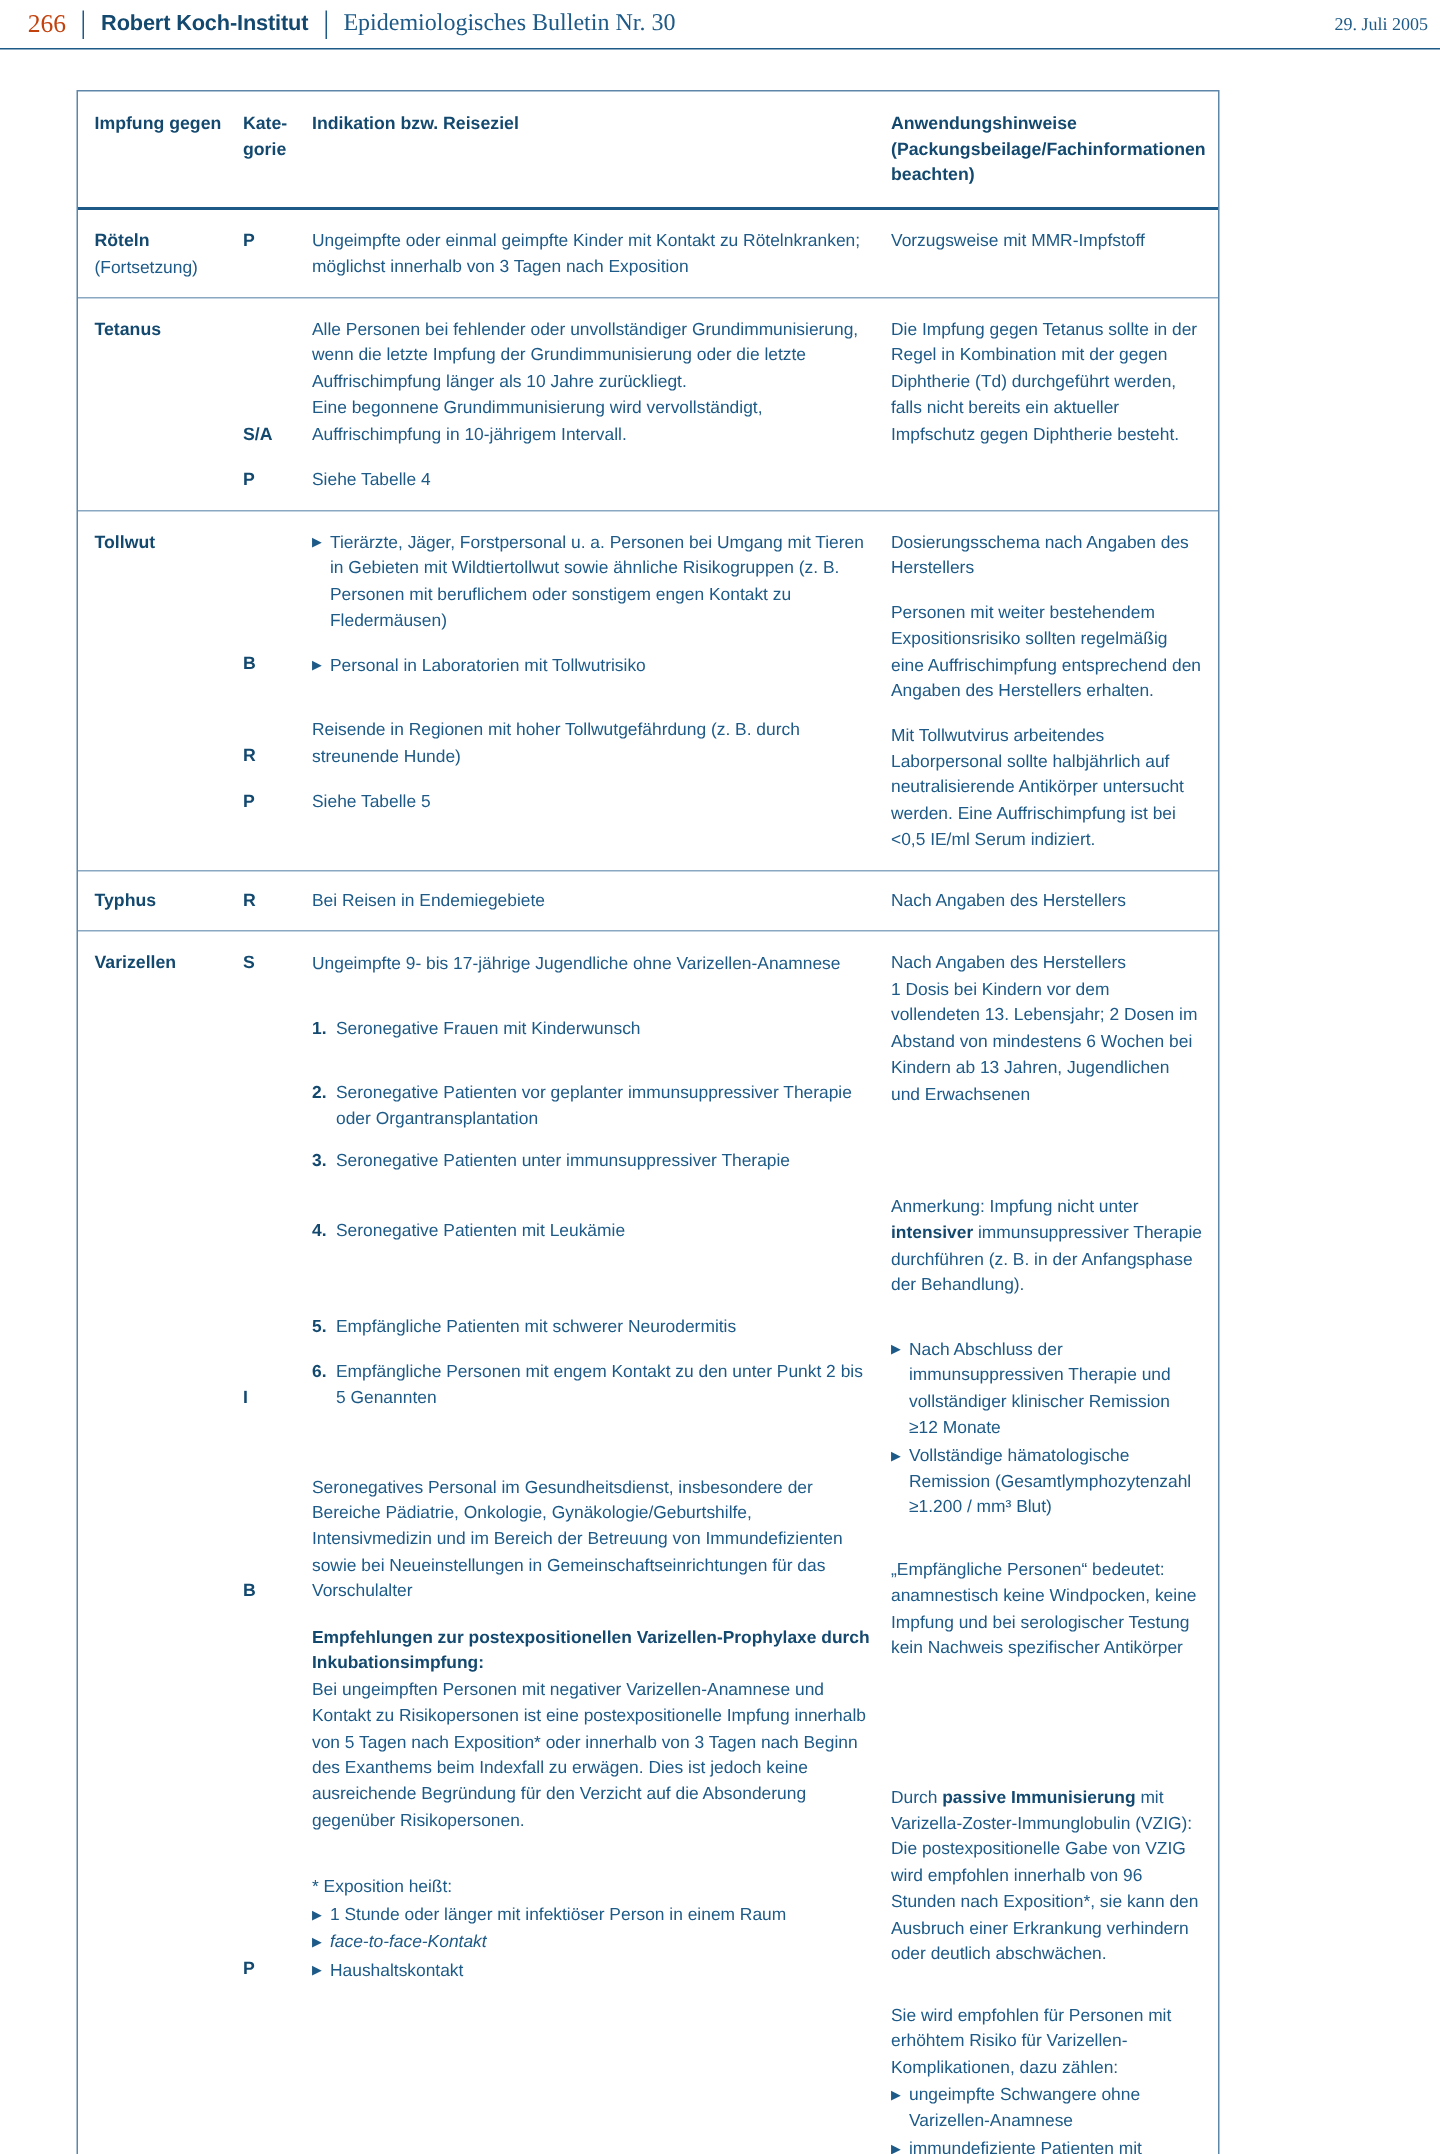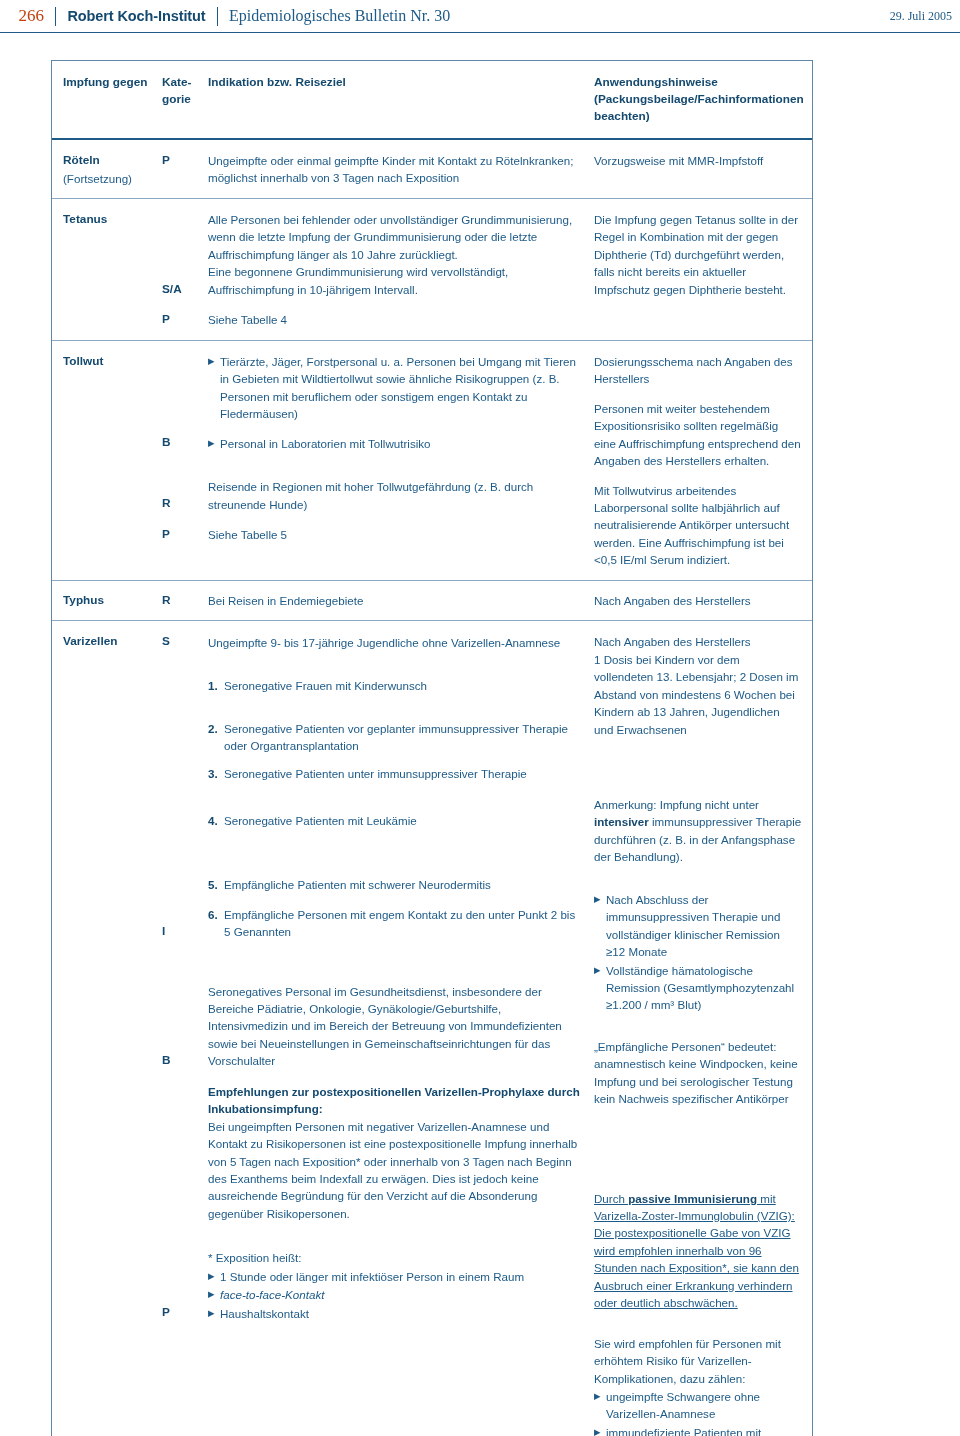--- a/index.html
+++ b/index.html
@@ -303,21 +303,21 @@
           <div class="bul-txt">Nach Abschluss der immunsuppressiven Therapie und vollständiger klinischer Remission ≥12 Monate</div>
         </div>
         <div class="bul">
           <div class="bul-mark">▶</div>
           <div class="bul-txt">Vollständige hämatologische Remission (Gesamtlymphozytenzahl ≥1.200 / mm³ Blut)</div>
         </div>
       </div>
 
       <div style="margin-top:24px;">„Empfängliche Personen“ bedeutet: anamnestisch keine Windpocken, keine Impfung und bei serologischer Testung kein Nachweis spezifischer Antikörper</div>
 
-      <div style="margin-top:82px;text-decoration:underline;">
+      <div style="margin-top:82px;">
         <span>Durch </span><b>passive Immunisierung</b><span> mit Varizella-Zoster-Immunglobulin (VZIG): Die postexpositionelle Gabe von VZIG wird empfohlen innerhalb von 96 Stunden nach Exposition*, sie kann den Ausbruch einer Erkrankung verhindern oder deutlich abschwächen.</span>
       </div>
 
       <div style="margin-top:23px;">Sie wird empfohlen für Personen mit erhöhtem Risiko für Varizellen-Komplikationen, dazu zählen:</div>
 
       <div style="margin-top:1px;">
         <div class="bul">
           <div class="bul-mark">▶</div>
           <div class="bul-txt">ungeimpfte Schwangere ohne Varizellen-Anamnese</div>
         </div>

